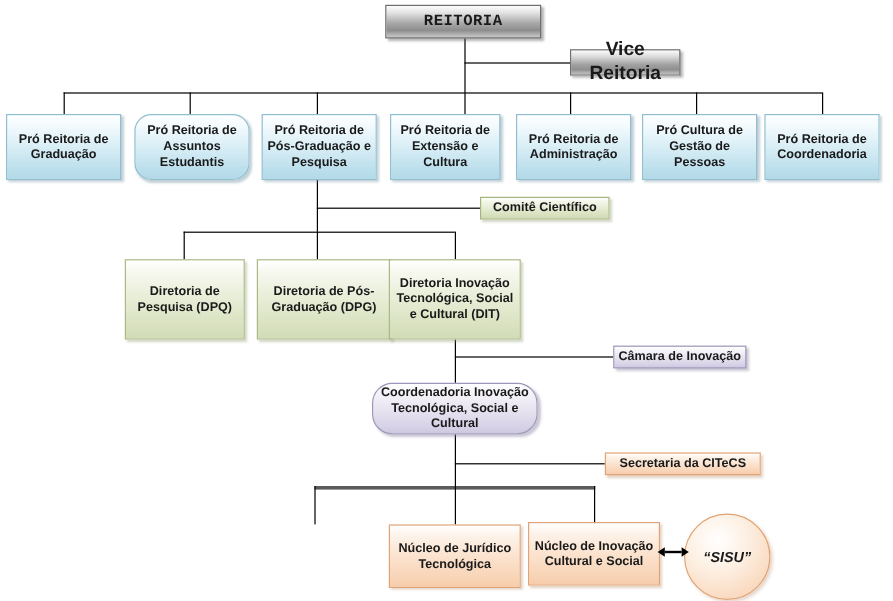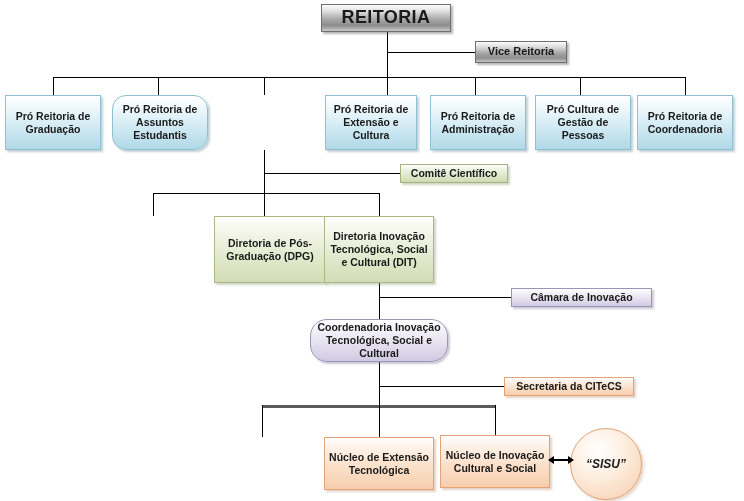--- a/index.html
+++ b/index.html
@@ -32,28 +32,29 @@
     padding: 2px 3px;
     z-index: 5;
   }
   .node span { display: block; width: 100%; }
 
   
   .node-grey {
     background: linear-gradient(to bottom, #fdfdfd 0%, #e2e2e2 22%, #a8a8a8 55%, #8d8d8d 78%, #c9c9c9 100%);
     border: 1px solid #6f6f6f;
     box-shadow: 2px 2px 2px rgba(90,90,90,0.45);
-    font-size: 18px;
+    font-size: 13px;
     letter-spacing: .4px;
+    font-family: Liberation Mono, monospace;
   }
   .node-grey-sm {
     background: linear-gradient(to bottom, #fbfbfb 0%, #dcdcdc 25%, #a3a3a3 58%, #8f8f8f 80%, #c4c4c4 100%);
     border: 1px solid #6f6f6f;
     box-shadow: 2px 2px 2px rgba(90,90,90,0.45);
-    font-size: 11px;
+    font-size: 16px;
     align-items: center;
   }
   
   .node-blue {
     background: linear-gradient(to bottom, #ffffff 0%, #f2fafd 18%, #d7edf5 52%, #bcdfec 85%, #b2d9e8 100%);
     border: 1px solid #8fbfd0;
     box-shadow: 2px 2px 2px rgba(120,150,165,0.45);
   }
   
   .node-green {
@@ -176,58 +177,64 @@
   <div class="node node-grey-sm" style="left:475px; top:41px; width:92px; height:22px;">
     <span>Vice Reitoria</span>
   </div>
 
   <div class="node node-blue" style="left:5px; top:95px; width:96px; height:55px;">
     <span>Pró Reitoria de Graduação</span>
   </div>
   <div class="node node-blue" style="left:112px; top:95px; width:96px; height:55px;border-radius:14px;">
     <span>Pró Reitoria de Assuntos Estudantis</span>
   </div>
+  <div class="node node-blue" style="left:218px; top:95px; width:96px; height:55px;">
+    <span>Pró Reitoria de Pós-Graduação e Pesquisa</span>
+  </div>
   <div class="node node-blue" style="left:325px; top:95px; width:92px; height:55px;">
     <span>Pró Reitoria de Extensão e Cultura</span>
   </div>
   <div class="node node-blue" style="left:430px; top:95px; width:96px; height:55px;">
     <span>Pró Reitoria de Administração</span>
   </div>
   <div class="node node-blue" style="left:535px; top:95px; width:96px; height:55px;">
     <span>Pró Cultura de Gestão de Pessoas</span>
   </div>
   <div class="node node-blue" style="left:637px; top:95px; width:96px; height:55px;">
     <span>Pró Reitoria de Coordenadoria</span>
   </div>
 
   <div class="node node-green-label" style="left:400px; top:164px; width:108px; height:19px;">
     <span>Comitê Científico</span>
   </div>
 
+  <div class="node node-green" style="left:104px; top:216px; width:100px; height:67px;">
+    <span>Diretoria de Pesquisa (DPQ)</span>
+  </div>
   <div class="node node-green" style="left:214px; top:216px; width:112px; height:67px;">
     <span>Diretoria de Pós-Graduação (DPG)</span>
   </div>
   <div class="node node-green" style="left:324px; top:216px; width:110px; height:67px;">
     <span>Diretoria Inovação Tecnológica, Social e Cultural (DIT)</span>
   </div>
 
-  <div class="node node-purple" style="left:511px; top:288px; width:141px; height:19px;">
+  <div class="node node-purple" style="left:511px; top:288px; width:111px; height:19px;">
     <span>Câmara de Inovação</span>
   </div>
 
   <div class="node node-purple" style="left:310px; top:319px; width:138px; height:43px;border-radius:17px;">
     <span>Coordenadoria Inovação Tecnológica, Social e Cultural</span>
   </div>
 
   <div class="node node-orange" style="left:504px; top:377px; width:130px; height:19px;">
     <span>Secretaria da CITeCS</span>
   </div>
 
   <div class="node node-orange" style="left:324px; top:437px; width:110px; height:53px;">
-    <span>Núcleo de Extensão Tecnológica</span>
+    <span>Núcleo de Jurídico Tecnológica</span>
   </div>
   <div class="node node-orange" style="left:440px; top:435px; width:110px; height:53px;">
     <span>Núcleo de Inovação Cultural e Social</span>
   </div>
 
   <div class="node node-circle" style="left:570px; top:428px; width:72px; height:72px;">
     <span>“SISU”</span>
   </div>
 
 </div>

